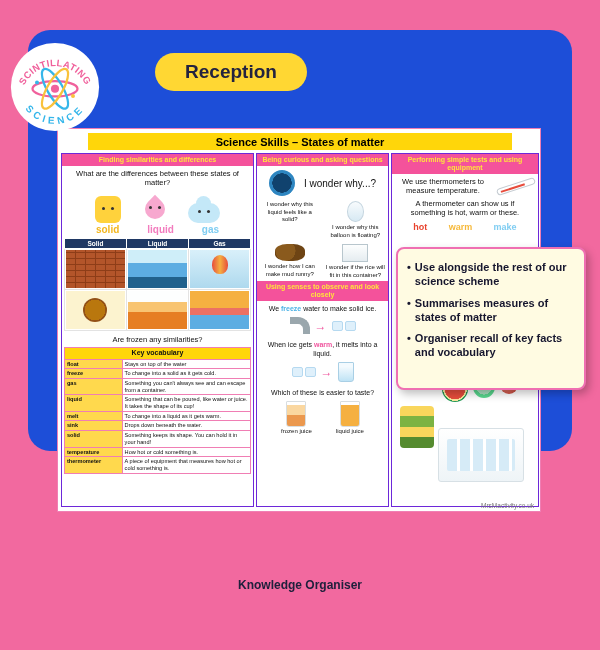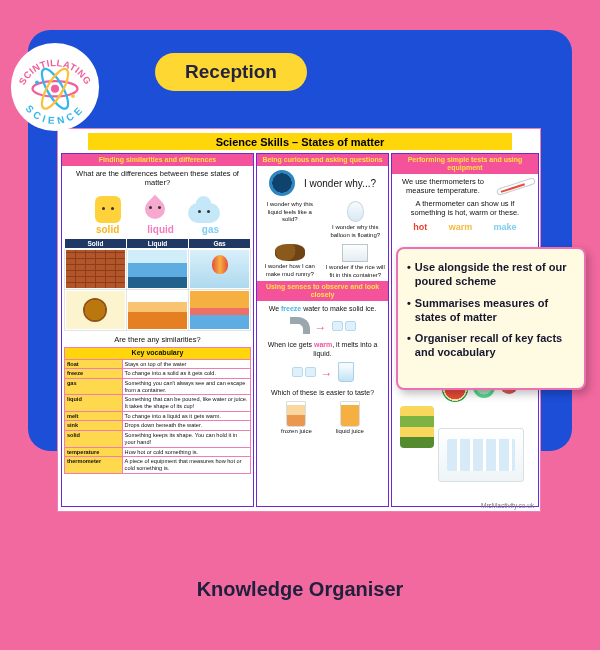--- a/index.html
+++ b/index.html
@@ -132,21 +132,21 @@
   
   .callout { position:absolute; left:396px; top:247px; width:190px; min-height:143px;
     background:#fffbe2; border:2px solid #ef6fb2; border-radius:8px;
     box-shadow:3px 4px 8px rgba(0,0,0,.25); padding:11px 9px 7px; }
   .callout .b { display:flex; gap:4px; font-size:11px; font-weight:bold; color:#16162e;
                 line-height:1.3; margin-bottom:7px; }
 
   
   .footer { position:absolute; left:0; top:578px; width:100%; text-align:center;
             color:#20203c; font-weight:bold; }
-  .footer .l1 { font-size:20px; margin-bottom:4px; }
+  .footer .l1 { font-size:12px; margin-bottom:4px; }
   .footer .l2 { font-size:16.5px; }
 </style>
 </head>
 <body>
 
 <div class="page">
 
   <div class="card">
 
     <div class="pill pill-left">Reception</div>
@@ -197,21 +197,21 @@
                 </td>
             <td>
                   <div class="simg img-pour"></div>
                 </td>
             <td>
                   <div class="simg img-sunset"></div>
                 </td>
           </tr>
         </tbody>
           </table>
-        <div class="q">Are there any similarities?</div>
+        <div class="q">Are frozen any similarities?</div>
         <table class="vocab">
           <tbody>
               <tr>
                 <td class="vt" colspan="2">Key vocabulary</td>
               </tr>
           <tr>
                 <td class="term">float</td>
                 <td>Stays on top of the water</td>
               </tr>
           <tr>
@@ -354,21 +354,21 @@
       <textPath href="#arcTop" startOffset="50%" text-anchor="middle">SCINTILLATING</textPath>
     </text>
     <text font-size="11" font-weight="bold" fill="#35b6ea" letter-spacing="4">
       <textPath href="#arcBot" startOffset="50%" text-anchor="middle">SCIENCE</textPath>
     </text>
   </svg>
 
   <div class="callout">
     <div class="b">
       <span>•</span>
-      <span>Use alongside the rest of our poured scheme</span>
+      <span>Use alongside the rest of our science scheme</span>
     </div>
     <div class="b">
       <span>•</span>
       <span>Summarises measures of states of matter</span>
     </div>
     <div class="b">
       <span>•</span>
       <span>Organiser recall of key facts and vocabulary</span>
     </div>
   </div>

